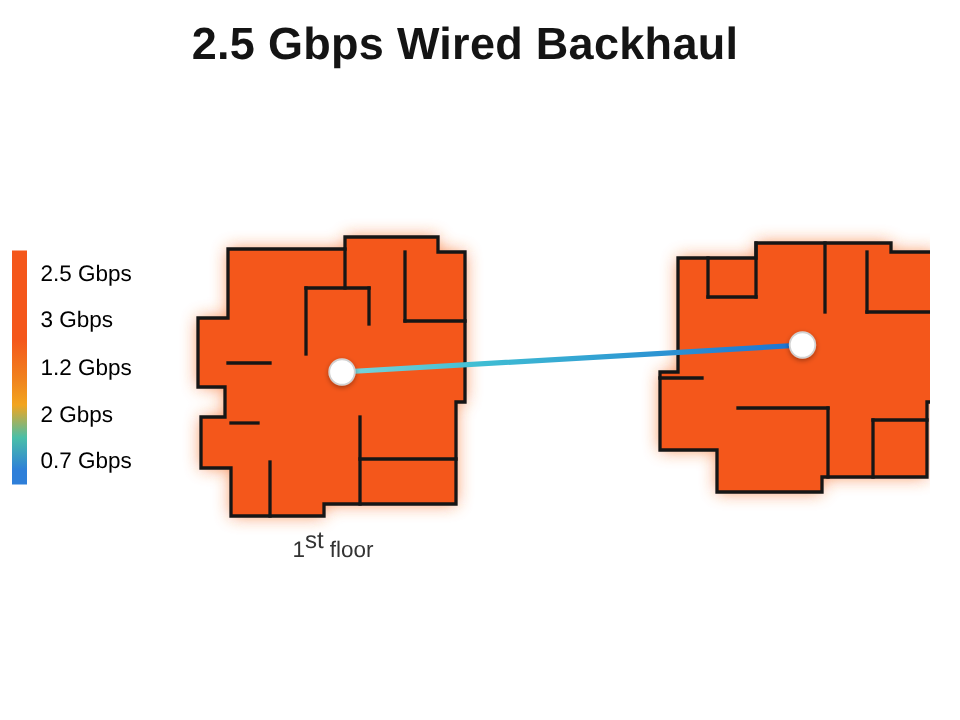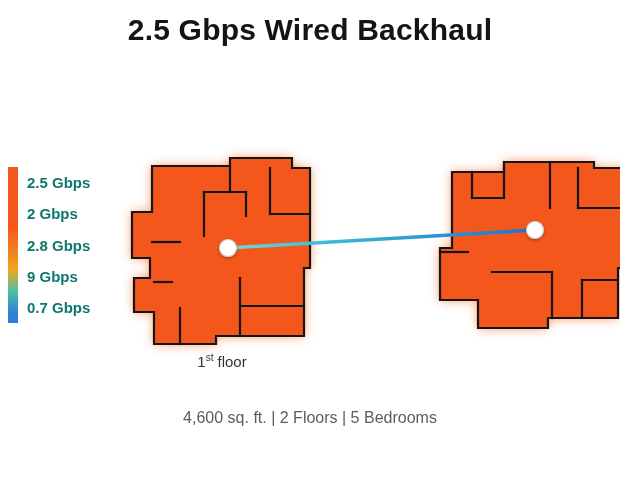--- a/index.html
+++ b/index.html
@@ -18,56 +18,56 @@
     width:10px; height:156px;
     background:linear-gradient(to bottom,
       #F4571B 0%, #F4571B 38%, #F0831E 55%, #F2A51F 66%,
       #49BFA8 80%, #2E7FD9 94%, #2E7FD9 100%);
   }
   .legend-labels {
     display:flex; flex-direction:column; justify-content:space-between;
     padding:8px 0; height:140px;
   }
   .legend-labels span {
-    font-size:15px; font-weight:700; color:#0f766e; line-height:15px; white-space:nowrap;
+    font-size:15px; font-weight:400; color:#000000; line-height:15px; white-space:nowrap;
   }
   
   .floor-svg { position:absolute; overflow:visible; }
   #floor1 { left:122px; top:150px; }
   #floor2 { left:428px; top:152px; }
   .heat-glow { fill:#F66A24; opacity:0.75; }
   .heat-fill { fill:#F4571B; stroke:#161616; stroke-width:2.2; stroke-linejoin:miter; }
   .walls path { stroke:#161616; stroke-width:2.2; fill:none; stroke-linecap:square; }
   
   .overlay { position:absolute; left:0; top:0; z-index:5; pointer-events:none; }
   
   .floor-label { position:absolute; font-size:15px; color:#333333; text-align:center; }
   #floor1-label { left:122px; width:200px; top:352px; }
   #floor2-label { left:428px; width:207px; top:350px; }
-  .floor-label sup { font-size:10px; }
+  .floor-label sup { font-size:16px; }
   .floor-label .word { margin-left:4px; }
   
   .footer { position:absolute; left:0; top:409px; width:100%; text-align:center;
             color:#555e66; font-size:16px; }
   .footer div { margin-bottom:11px; }
 </style>
 </head>
 <body>
 
 <div class="stage">
 
   <div class="title">2.5 Gbps Wired Backhaul</div>
 
   <div class="legend">
     <div class="legend-bar"></div>
     <div class="legend-labels">
       <span>2.5 Gbps</span>
+      <span>3 Gbps</span>
+      <span>1.2 Gbps</span>
       <span>2 Gbps</span>
-      <span>2.8 Gbps</span>
-      <span>9 Gbps</span>
       <span>0.7 Gbps</span>
     </div>
   </div>
 
   <svg id="floor1" class="floor-svg" width="200" height="205" viewBox="0 0 200 205">
     <defs>
       <filter id="glow1" x="-25%" y="-25%" width="150%" height="150%">
         <feGaussianBlur stdDeviation="5.5"></feGaussianBlur>
       </filter>
     </defs>
@@ -125,16 +125,15 @@
     <line x1="228" y1="248" x2="535" y2="230" stroke="url(#linkGrad)" stroke-width="3.5" stroke-linecap="round"></line>
     <circle cx="228" cy="248" r="8.5" fill="#ffffff" stroke="#d2d2d2" stroke-width="1.2" filter="url(#nodeShadow)"></circle>
     <circle cx="535" cy="230" r="8.5" fill="#ffffff" stroke="#d2d2d2" stroke-width="1.2" filter="url(#nodeShadow)"></circle>
   </svg>
 
   <div class="floor-label" id="floor1-label">
     <span>1</span><sup>st</sup><span class="word">floor</span>
   </div>
 
   <div class="footer">
-    <div>4,600 sq. ft. | 2 Floors | 5 Bedrooms</div>
   </div>
 
 </div>
 
 </body></html>

